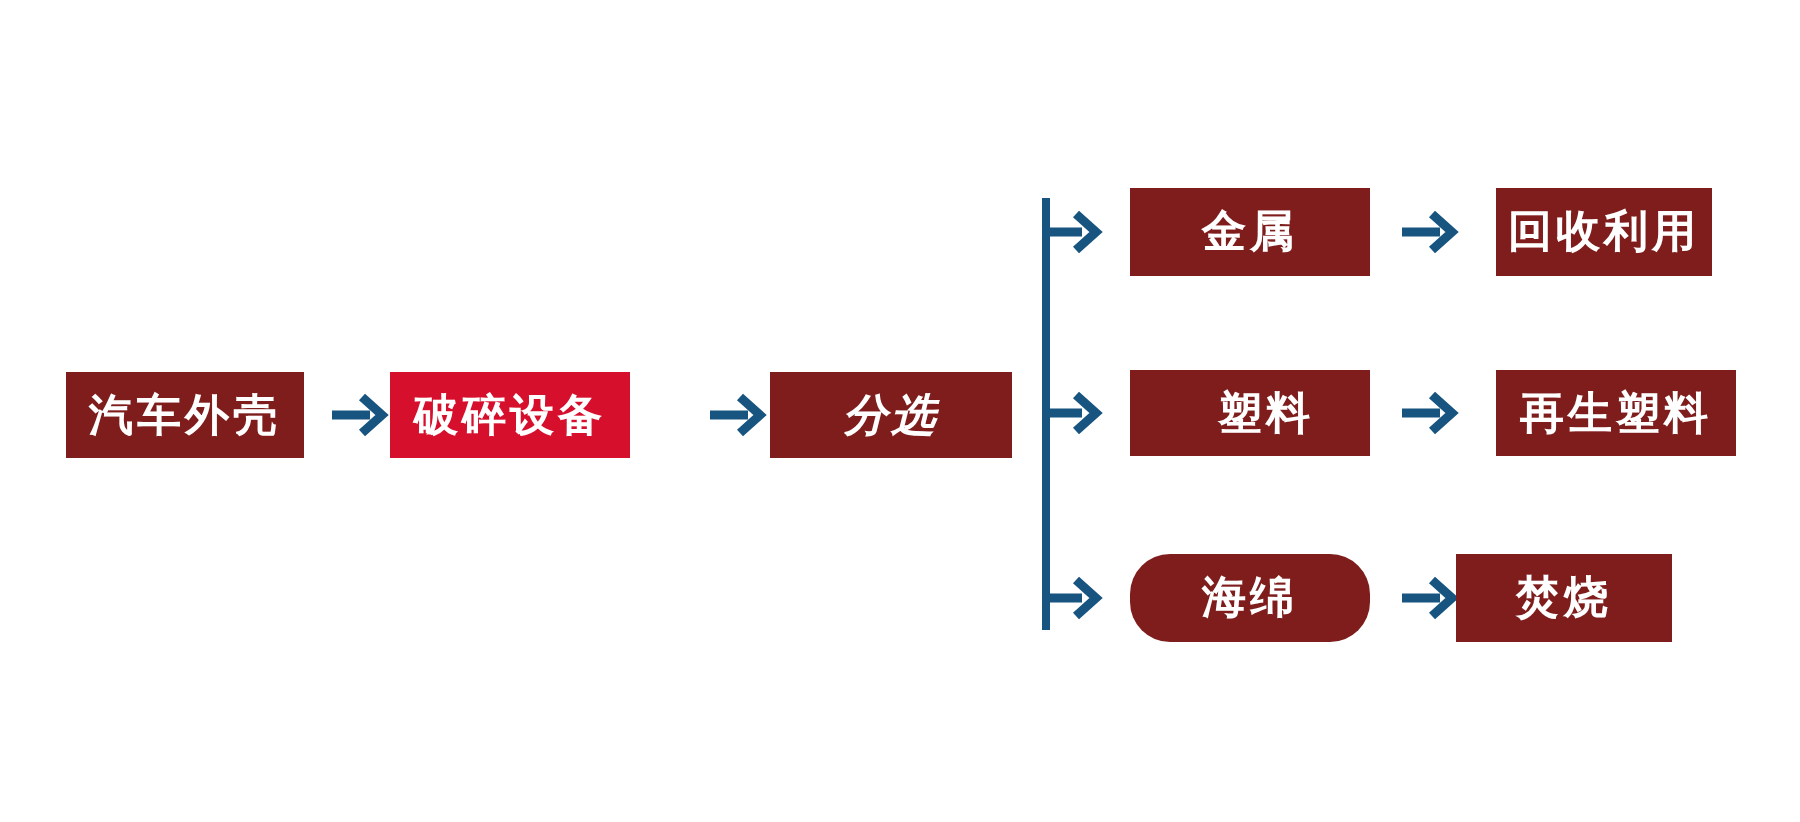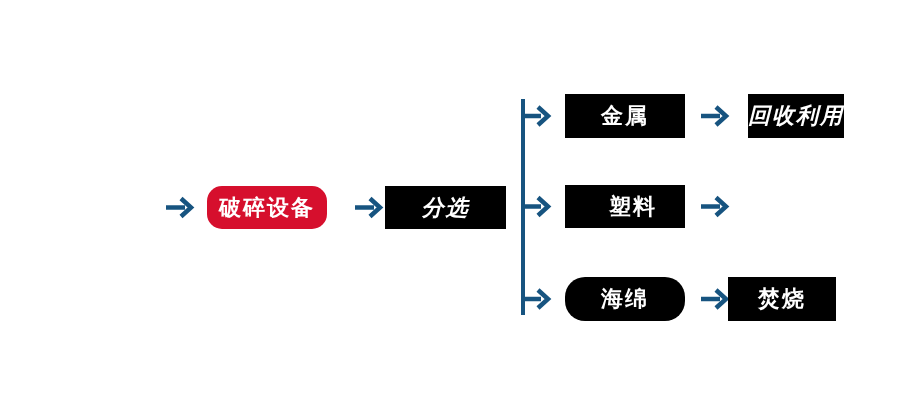--- a/index.html
+++ b/index.html
@@ -13,21 +13,21 @@
     width: 900px;
     height: 411px;
     background: #ffffff;
     overflow: hidden;
   }
   .node {
     position: absolute;
     display: flex;
     align-items: center;
     justify-content: center;
-    background: #000000;
+    background: #7f1d1d;
     color: #ffffff;
     font-size: 22px;
     font-weight: bold;
     letter-spacing: 2px;
     white-space: nowrap;
     box-sizing: border-box;
   }
   .node.highlight {
     background: #D60F2D;
   }
@@ -84,29 +84,31 @@
       <line x1="701" y1="206.5" x2="720" y2="206.5" stroke-width="4.5"></line>
       <path d="M716,197.5 L726,206.5 L716,215.5" stroke-width="4.5"></path>
     </g>
 
     <g>
       <line x1="701" y1="299" x2="720" y2="299" stroke-width="4.5"></line>
       <path d="M716,290 L726,299 L716,308" stroke-width="4.5"></path>
     </g>
   </svg>
 
+  <div class="node" style="left:33px; top:186px; width:119px; height:43px;">汽车外壳</div>
 
-  <div class="node highlight" style="left:207px; top:186px; width:120px; height:43px;border-radius:15px;">破碎设备</div>
+  <div class="node highlight" style="left:195px; top:186px; width:120px; height:43px;">破碎设备</div>
 
   <div class="node" style="left:385px; top:186px; width:121px; height:43px;font-style:italic;">分选</div>
 
   <div class="node" style="left:565px; top:94px; width:120px; height:44px;">金属</div>
 
-  <div class="node" style="left:748px; top:94px; width:96px; height:44px;font-style:italic;">回收利用</div>
+  <div class="node" style="left:748px; top:94px; width:108px; height:44px;">回收利用</div>
 
   <div class="node" style="left:565px; top:185px; width:120px; height:43px;padding-left:16px;">塑料</div>
 
+  <div class="node" style="left:748px; top:185px; width:120px; height:43px;">再生塑料</div>
 
   <div class="node" style="left:565px; top:277px; width:120px; height:44px;border-radius:20px;">海绵</div>
 
   <div class="node" style="left:728px; top:277px; width:108px; height:44px;">焚烧</div>
 
 </div>
 
 </body></html>

